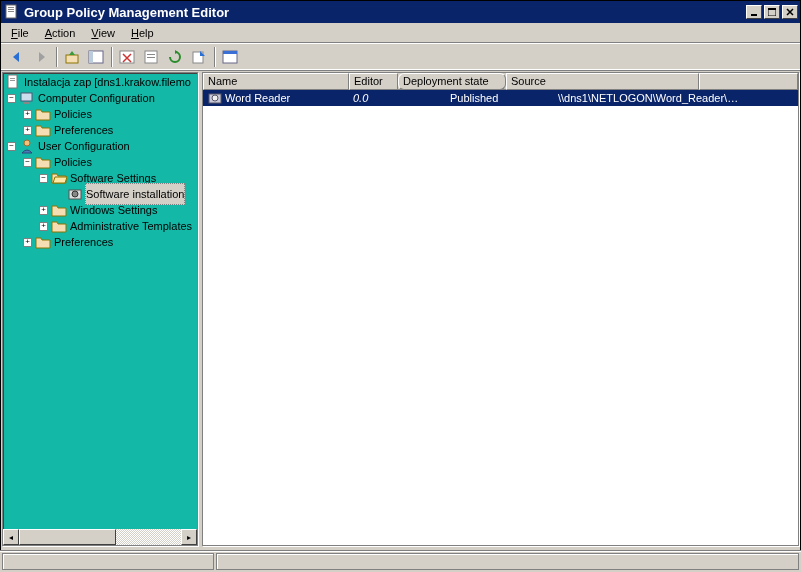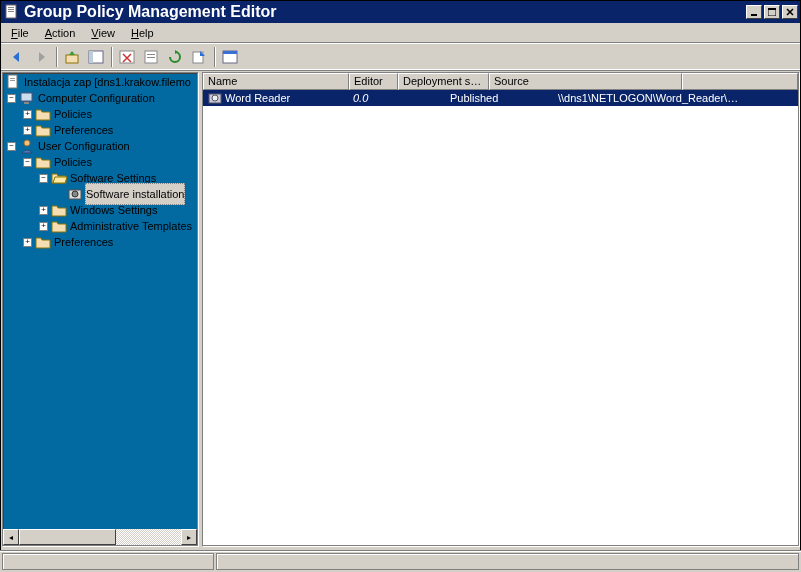--- a/index.html
+++ b/index.html
@@ -1,36 +1,36 @@
 <!DOCTYPE html>
 <html><head>
 <meta charset="utf-8">
 <style>
 * { margin:0; padding:0; box-sizing:border-box; }
 body { font-family:"Tahoma","Segoe UI",sans-serif; font-size:11px; background:#d4d0c8; width:801px; height:572px; overflow:hidden; border:1px solid #000; }
 
 
 .titlebar { background:linear-gradient(to bottom,#0a246a 0%,#0a246a 50%,#3868b8 100%); background:#0a246a; height:22px; display:flex; align-items:center; padding:0 2px; color:#fff; font-weight:bold; }
 .titlebar .app-icon { width:16px; height:16px; margin:0 4px 0 1px; }
-.titlebar .title { flex:1 1 auto; font-size:16px; }
+.titlebar .title { flex:1 1 auto; font-size:13px; }
 .winbtn { width:16px; height:14px; margin-left:2px; background:#d4d0c8; border:1px solid #fff; border-right-color:#404040; border-bottom-color:#404040; display:flex; align-items:center; justify-content:center; font-size:10px; color:#000; }
 
 
 .menubar { height:20px; background:#d4d0c8; display:flex; align-items:center; padding:0 2px; border-bottom:1px solid #808080; }
 .menu-item { padding:2px 8px; cursor:default; }
 .menu-item span.u { text-decoration:underline; }
 
 
 .toolbar { height:28px; background:#d4d0c8; display:flex; align-items:center; padding:1px 4px; border-top:1px solid #fff; border-bottom:1px solid #808080; box-shadow:inset 0 -1px 0 #fff; }
 .tbtn { width:22px; height:22px; margin:0 1px; display:flex; align-items:center; justify-content:center; border:1px solid transparent; }
 .tsep { width:1px; height:20px; background:#808080; margin:0 3px; box-shadow:1px 0 0 #fff; }
 
 
 .main { position:absolute; top:70px; left:0; right:0; bottom:24px; display:flex; padding:2px; }
-.pane { background:#0369a1; border:1px solid #808080; box-shadow:inset 1px 1px 0 #404040, 1px 1px 0 #fff; }
+.pane { background:#14b8a6; border:1px solid #808080; box-shadow:inset 1px 1px 0 #404040, 1px 1px 0 #fff; }
 .tree-pane { width:196px; margin-right:4px; position:relative; overflow:hidden; }
 .list-pane { flex:1; display:flex; flex-direction:column; overflow:hidden; }
 
 
 .tree { padding:1px 0; font-size:11px; color:#000; white-space:nowrap; }
 .tree-row { display:flex; align-items:center; height:16px; }
 .expander { width:9px; height:9px; border:1px solid #808080; margin-right:3px; display:flex; align-items:center; justify-content:center; font-size:8px; line-height:1; color:#000; background:#fff; cursor:default; }
 .expander.none { border:none; background:transparent; }
 .node-icon { width:16px; height:16px; margin-right:2px; flex:none; }
 .folder { fill:#f5deb3; stroke:#8b7500; }
@@ -42,21 +42,21 @@
 .tree-hscroll { position:absolute; bottom:0; left:0; right:0; height:16px; background:#d4d0c8; display:flex; }
 .sc-btn { width:16px; height:16px; background:#d4d0c8; border:1px solid #fff; border-right-color:#404040; border-bottom-color:#404040; display:flex; align-items:center; justify-content:center; font-size:8px; }
 .sc-track { flex:1; background:repeating-conic-gradient(#d4d0c8 0 25%,#fff 0 50%) 0 0/2px 2px; }
 .sc-thumb { width:60%; height:100%; background:#d4d0c8; border:1px solid #fff; border-right-color:#404040; border-bottom-color:#404040; }
 
 
 .list-header { height:17px; display:flex; background:#d4d0c8; border-bottom:1px solid #808080; }
 .col { height:17px; border:1px solid #fff; border-right-color:#808080; border-bottom-color:#808080; padding:1px 4px; font-size:11px; overflow:hidden; white-space:nowrap; text-overflow:ellipsis; }
 .col-name { width:146px; }
 .col-ver  { width:49px; }
-.col-dep  { width:91px; }
+.col-dep  { width:108px;border-radius:6px; }
 .col-src  { width:193px; }
 .col-fill { flex:1; }
 
 .list-body { flex:1; background:#fff; overflow:auto; }
 .list-row { height:16px; display:flex; align-items:center; color:#fff; background:#0a246a; }
 .cell { padding:0 4px; overflow:hidden; white-space:nowrap; text-overflow:ellipsis; }
 .cell.name { width:146px; display:flex; align-items:center; }
 .cell.ver  { width:49px;font-style:italic; }
 .cell.dep  { width:108px;margin-left:48px; }
 .cell.src  { width:193px; }

